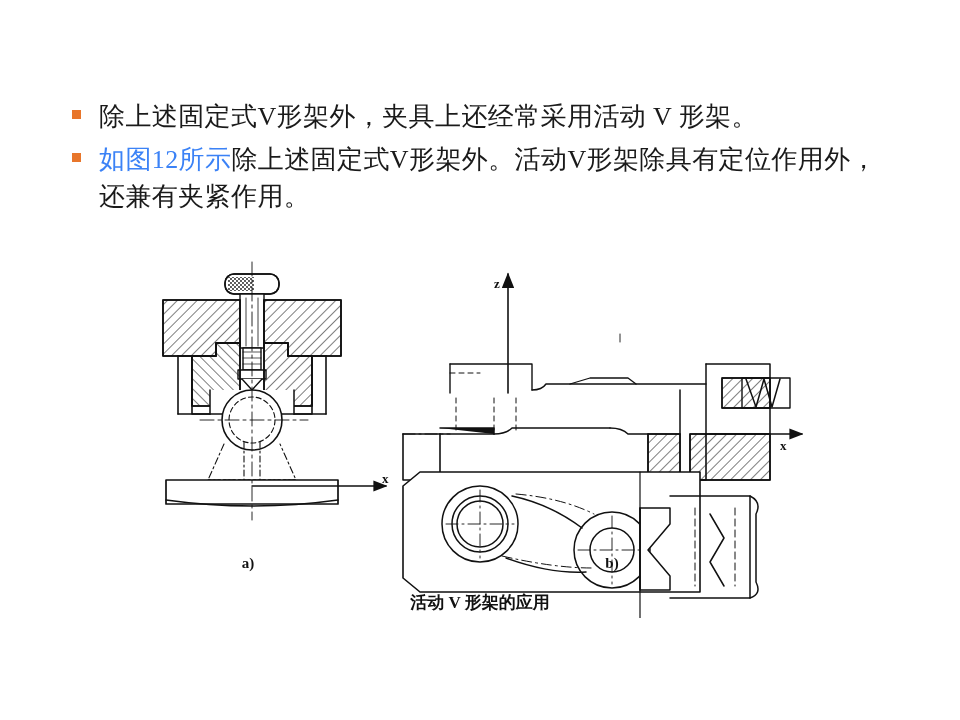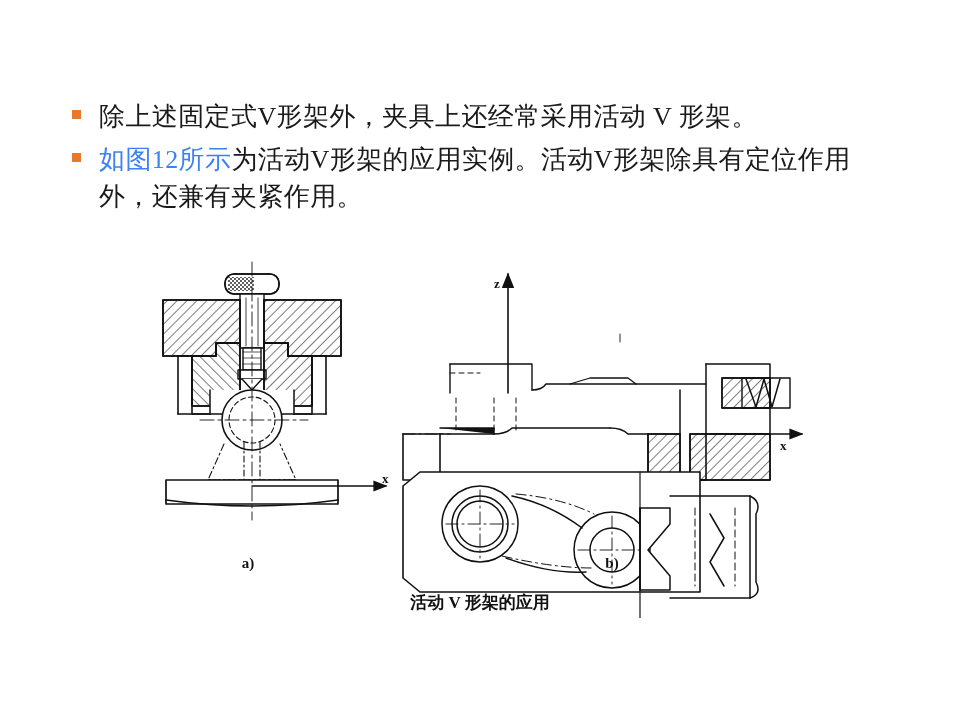--- a/index.html
+++ b/index.html
@@ -75,21 +75,21 @@
 
   <div class="bullet-list">
 
     <div class="bullet-row">
       <span class="bullet-marker" style="background: rgb(232, 118, 43);"></span>
       <span class="bullet-text">除上述固定式V形架外，夹具上还经常采用活动 V 形架。</span>
     </div>
 
     <div class="bullet-row">
       <span class="bullet-marker" style="background: rgb(232, 118, 43);"></span>
-      <span class="bullet-text"><span class="hl-red" style="color: #3b82f6;">如图12所示</span><span>为活动V形架的应用实例。活动V形架除具有定位作用外，还兼有夹紧作用。</span></span>
+      <span class="bullet-text"><span class="hl-red" style="color: #3b82f6;">如图12所示</span><span>除上述固定式V形架外。活动V形架除具有定位作用外，还兼有夹紧作用。</span></span>
     </div>
 
   </div>
 
   <div id="figure">
     <svg width="660" height="380" viewBox="0 0 660 380" xmlns="http://www.w3.org/2000/svg">
 
       <defs>
 
         <pattern id="hatchR" width="7" height="7" patternUnits="userSpaceOnUse" patternTransform="rotate(45)">

